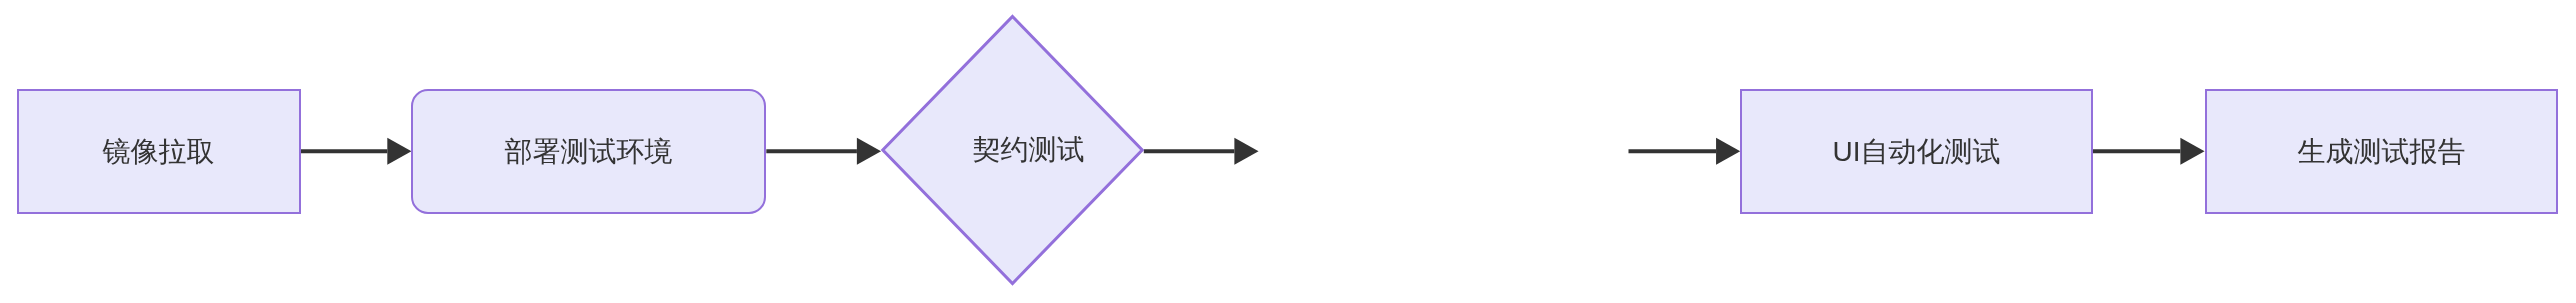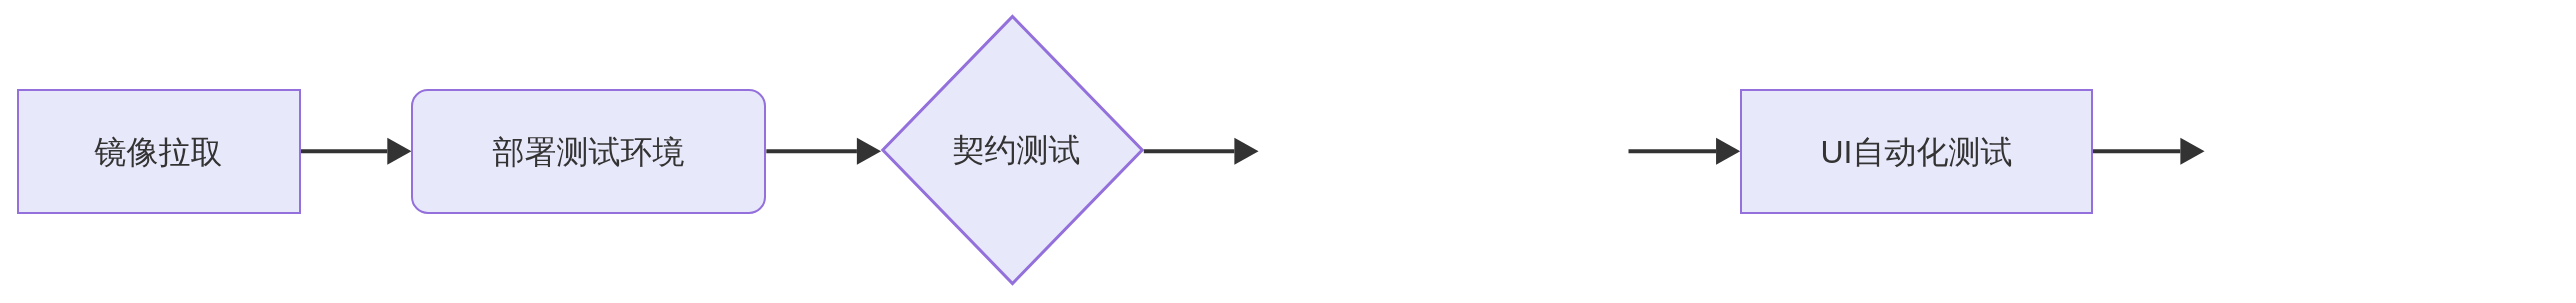--- a/index.html
+++ b/index.html
@@ -23,39 +23,39 @@
     display: flex;
     align-items: center;
     justify-content: center;
   }
   .node-rect {
     background: #e8e8fb;
     border: 2.3px solid #9370db;
   }
   .node-label {
     color: #333333;
-    font-size: 32px;
+    font-size: 28px;
     line-height: 1;
     white-space: nowrap;
     letter-spacing: 0px;
     font-weight: normal;
   }
   .node-diamond {
     background: transparent;
     border: none;
   }
   .diamond-svg {
     position: absolute;
     left: 0;
     top: 0;
     overflow: visible;
   }
   .diamond-label-wrap {
     position: absolute;
-    left: 4px;
+    left: 16px;
     top: 0;
     width: 100%;
     height: 100%;
     display: flex;
     align-items: center;
     justify-content: center;
   }
   .edge-svg {
     position: absolute;
     left: 0;
@@ -117,15 +117,18 @@
     <div class="diamond-label-wrap">
       <span class="node-label">契约测试</span>
     </div>
   </div>
 
 
   <div class="node node-rect" style="left:1740px; top:89px; width:353px; height:125px;justify-content:center;">
     <span class="node-label">UI自动化测试</span>
   </div>
 
+  <div class="node node-rect" style="left:2205px; top:89px; width:353px; height:125px;">
+    <span class="node-label">生成测试报告</span>
+  </div>
 
 </div>
 
 
 </body></html>

